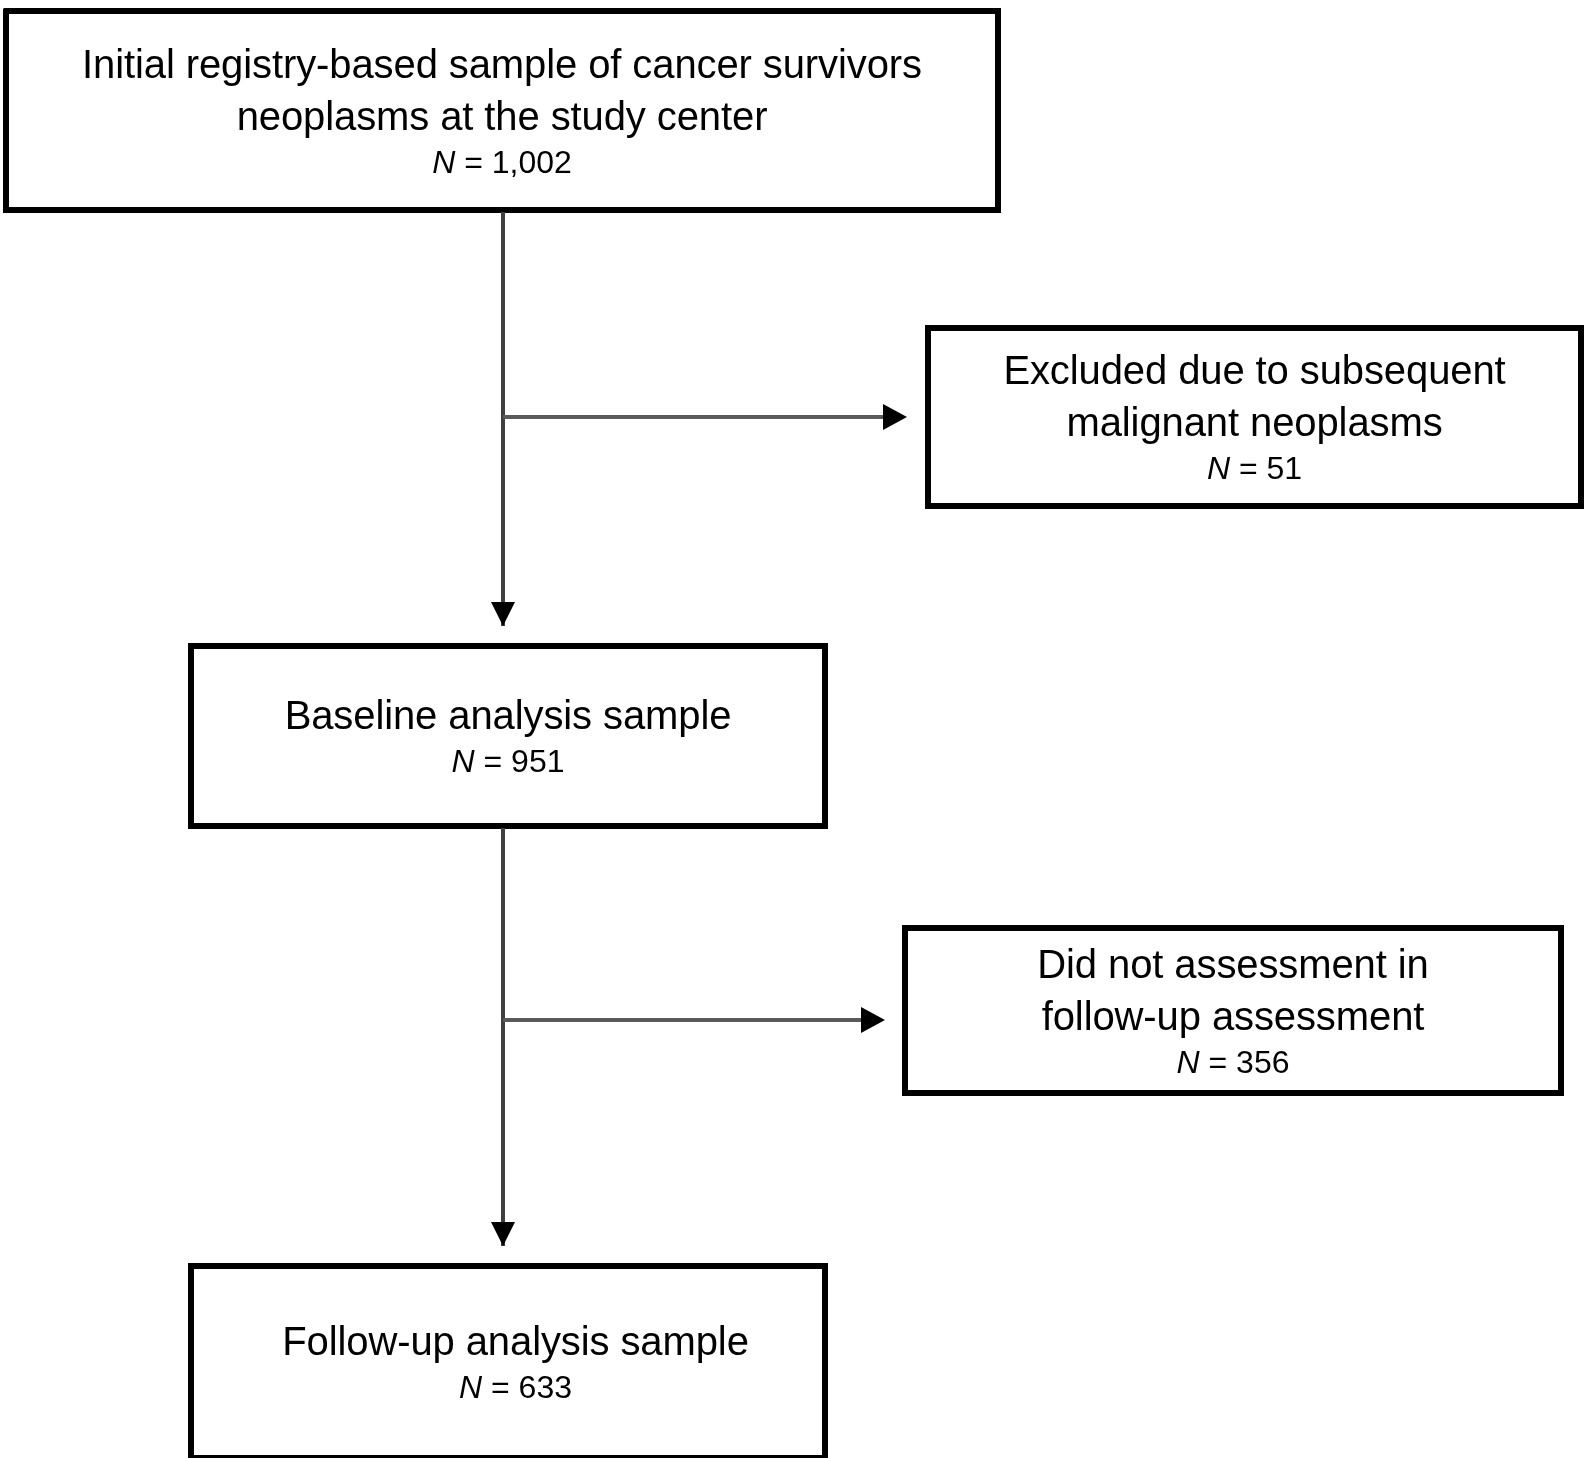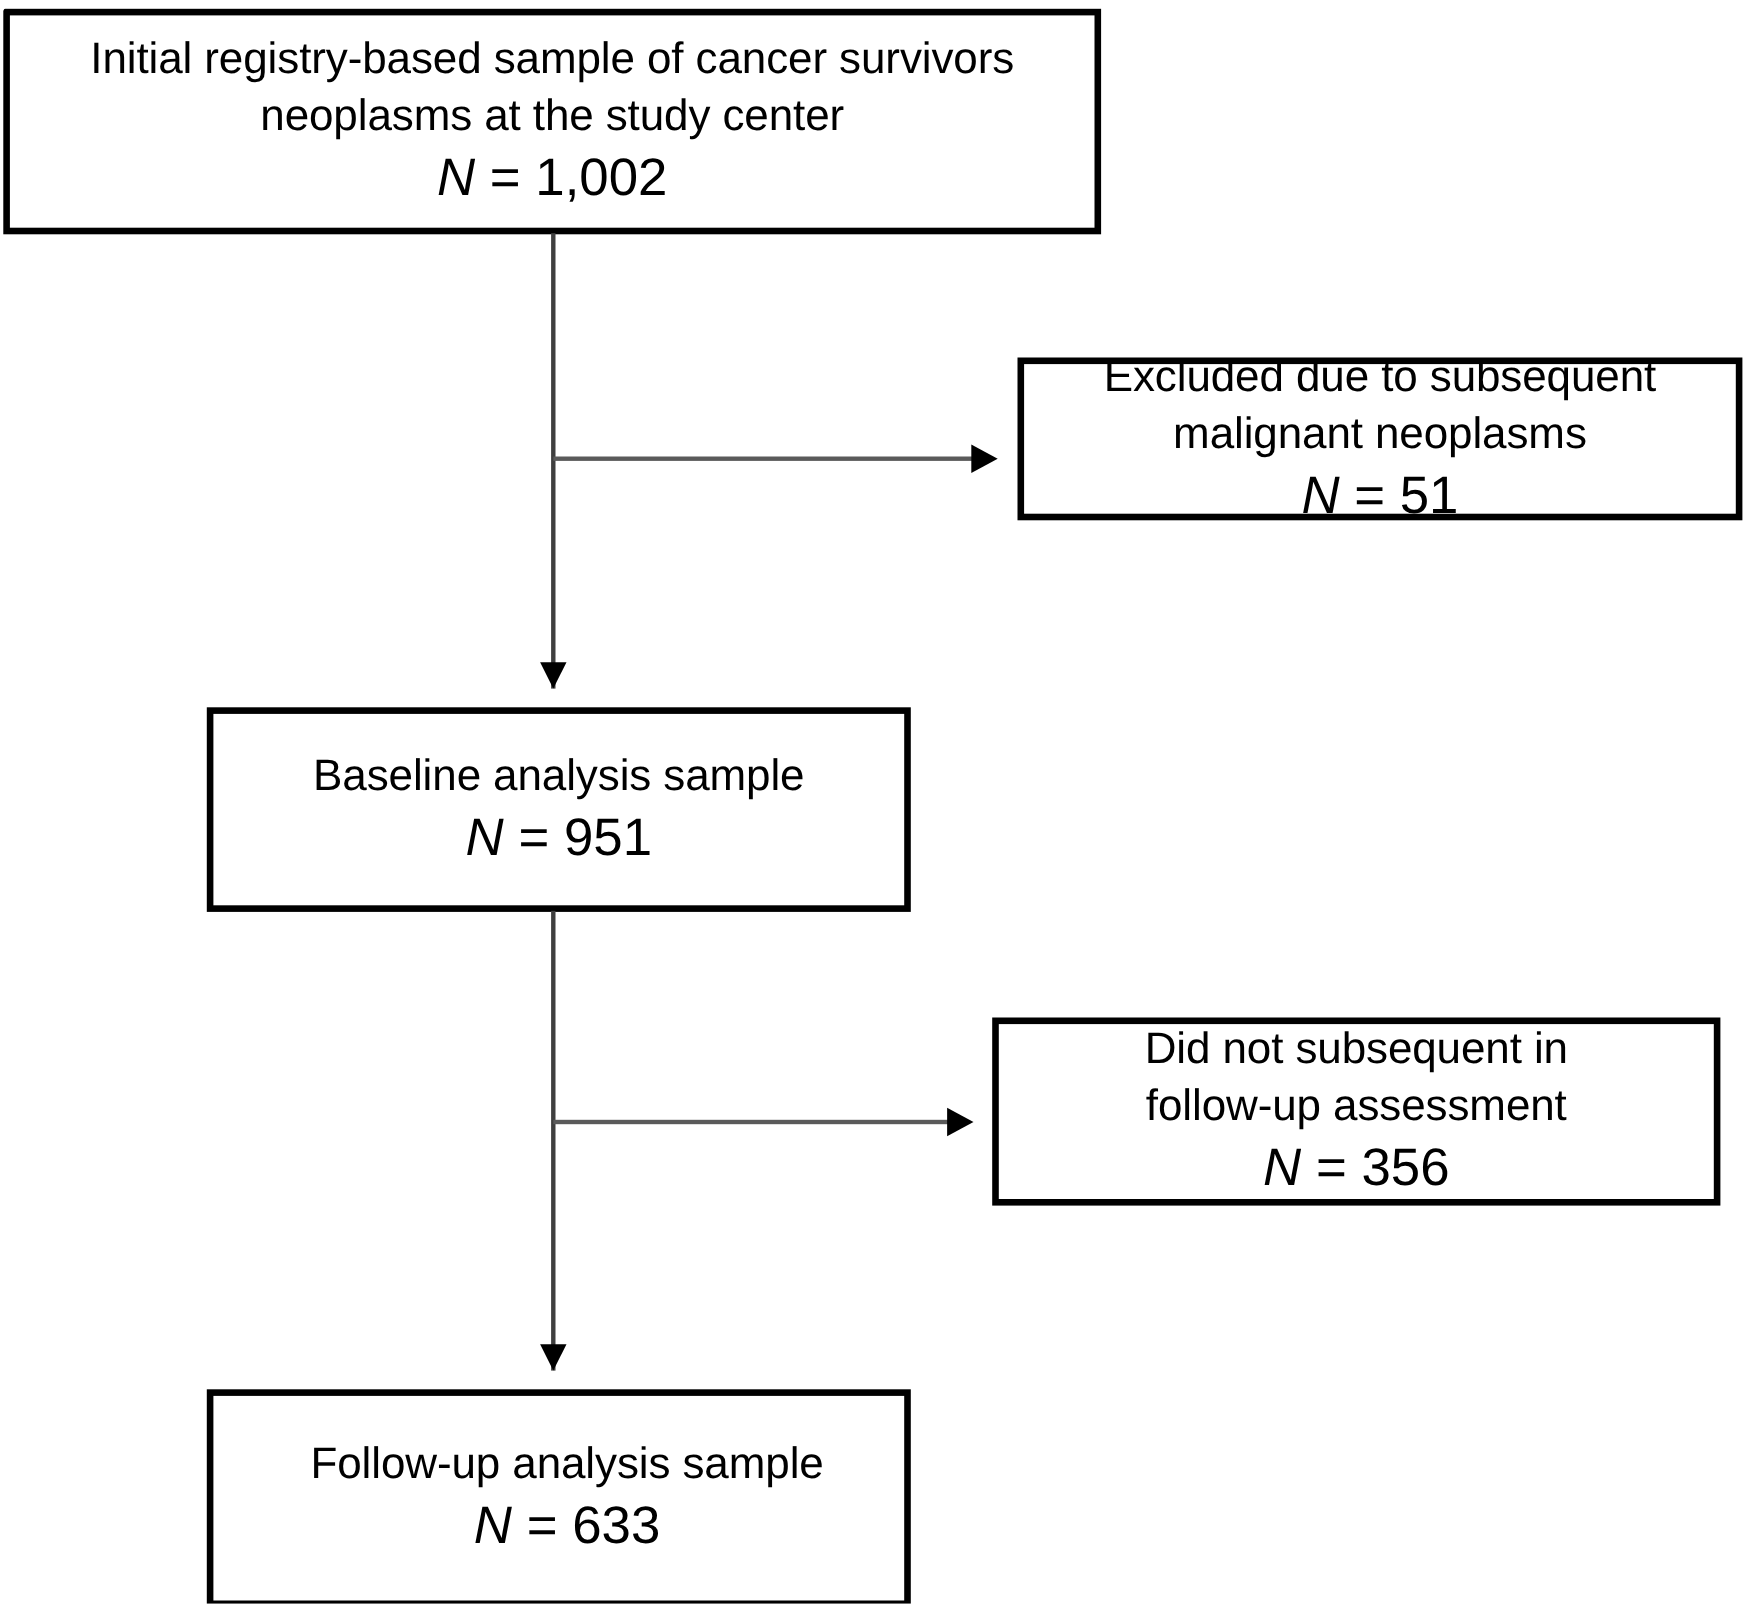--- a/index.html
+++ b/index.html
@@ -34,32 +34,32 @@
   .node .line {
     display: block;
     font-size: 40px;
     line-height: 1.30;
     font-weight: 400;
     letter-spacing: -0.1px;
     white-space: nowrap;
   }
   .node .nline {
     display: block;
-    font-size: 48px;
+    font-size: 32px;
     line-height: 1.30;
     white-space: nowrap;
   }
   .node .nvar {
     font-style: italic;
     font-weight: 400;
   }
 
   
   #node-initial      { left: 3px;   top: 8px;    width: 998px; height: 205px; }
-  #node-excluded     { left: 925px; top: 325px;  width: 659px; height: 148px; }
+  #node-excluded     { left: 925px; top: 325px;  width: 659px; height: 184px; }
   #node-baseline     { left: 188px; top: 643px;  width: 640px; height: 186px; text-align: center; }
   #node-nofollowup   { left: 902px; top: 925px;  width: 662px; height: 171px; }
   #node-followup     { left: 188px; top: 1263px; width: 640px; height: 198px; padding-left: 15px; }
 
   
   .conn-v {
     position: absolute;
     width: 4px;
     background: #3f3f3f;
   }
@@ -115,21 +115,21 @@
     <span class="line">malignant neoplasms</span>
     <span class="nline"><span class="nvar">N</span><span> = </span><span>51</span></span>
   </div>
 
   <div class="node" id="node-baseline">
     <span class="line">Baseline analysis sample</span>
     <span class="nline"><span class="nvar">N</span><span> = </span><span>951</span></span>
   </div>
 
   <div class="node" id="node-nofollowup">
-    <span class="line">Did not subsequent in</span>
+    <span class="line">Did not assessment in</span>
     <span class="line">follow-up assessment</span>
     <span class="nline"><span class="nvar">N</span><span> = </span><span>356</span></span>
   </div>
 
   <div class="node" id="node-followup">
     <span class="line">Follow-up analysis sample</span>
     <span class="nline"><span class="nvar">N</span><span> = </span><span>633</span></span>
   </div>
 
   <div class="conn-v" id="conn1-vert"></div>

